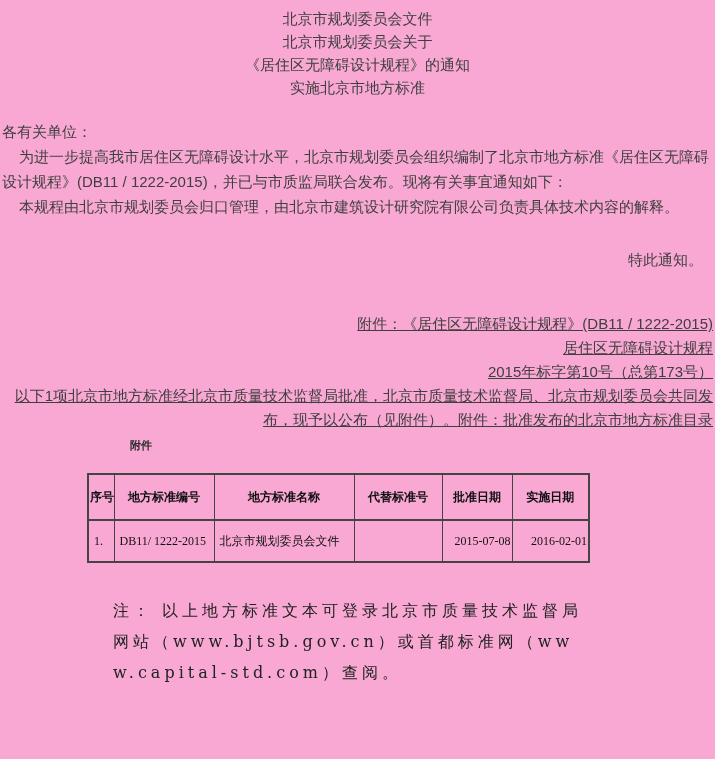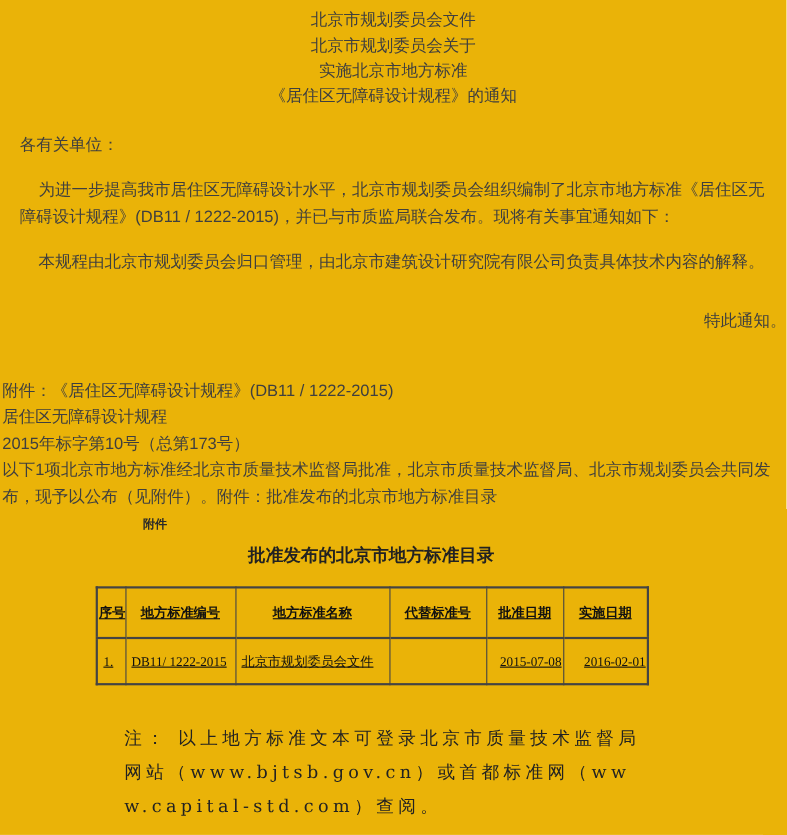--- a/index.html
+++ b/index.html
@@ -1,51 +1,52 @@
 <!DOCTYPE html>
 <html><head>
 <meta charset="utf-8">
 <style>
   html, body { margin: 0; padding: 0; background: #ffffff; }
   .page {
     position: relative;
     width: 715px;
     height: 759px;
-    background: #eab308;
+    background: #f9a8d4;
     overflow: hidden;
     font-family: "Liberation Sans", "DejaVu Sans", sans-serif;
     color: #3f3f3f;
   }
   .title-block {
     padding-top: 7px;
     text-align: center;
     font-size: 15px;
     line-height: 23px;
   }
   .body-block {
     margin-top: 20px;
     padding: 0 2px;
     font-size: 15px;
     line-height: 25px;
   }
-  .body-block p { margin: 16px; }
+  .body-block p { margin: 0; }
   .para { text-indent: 17px; }
   .closing-line {
     margin-top: 28px;
-    padding-right: 0;
+    padding-right: 12px;
     text-align: right;
     font-size: 15px;
     line-height: 25px;
   }
   .center-block {
     margin-top: 40px;
-    text-align: left;
+    text-align: right;
     font-size: 15px;
     line-height: 24px;
     padding: 0 2px;
+    text-decoration: underline;
   }
   .center-block p { margin: 0; }
   .appendix-label {
     margin: 2px 0 0 130px;
     font-size: 11px;
     font-weight: bold;
     color: #2a2a2a;
     line-height: 23px;
   }
   .table-title {
@@ -57,21 +58,20 @@
     color: #222222;
     line-height: 22px;
   }
   table.std-table {
     margin: 16px 0 0 87px;
     width: 501px;
     border-collapse: collapse;
     table-layout: fixed;
     font-family: "Liberation Serif", "DejaVu Serif", serif;
     color: #111111;
-    text-decoration: underline;
   }
   table.std-table th, table.std-table td {
     border: 1px solid #444444;
     font-size: 12px;
     overflow: hidden;
     white-space: nowrap;
   }
   table.std-table { border: 2px solid #444444; }
   table.std-table th {
     height: 42px;
@@ -100,42 +100,41 @@
   }
 </style>
 </head>
 <body>
 
 <div class="page">
 
   <div class="title-block">
     <div>北京市规划委员会文件</div>
     <div>北京市规划委员会关于</div>
+    <div>《居住区无障碍设计规程》的通知</div>
     <div>实施北京市地方标准</div>
-    <div>《居住区无障碍设计规程》的通知</div>
   </div>
 
   <div class="body-block">
     <p>各有关单位：</p>
     <p class="para">为进一步提高我市居住区无障碍设计水平，北京市规划委员会组织编制了北京市地方标准《居住区无障碍设计规程》(DB11 / 1222-2015)，并已与市质监局联合发布。现将有关事宜通知如下：</p>
     <p class="para">本规程由北京市规划委员会归口管理，由北京市建筑设计研究院有限公司负责具体技术内容的解释。</p>
   </div>
 
   <div class="closing-line">特此通知。</div>
 
   <div class="center-block">
     <p>附件：《居住区无障碍设计规程》(DB11 / 1222-2015)</p>
     <p>居住区无障碍设计规程</p>
     <p>2015年标字第10号（总第173号）</p>
     <p>以下1项北京市地方标准经北京市质量技术监督局批准，北京市质量技术监督局、北京市规划委员会共同发布，现予以公布（见附件）。附件：批准发布的北京市地方标准目录</p>
   </div>
 
   <div class="appendix-label">附件</div>
 
-  <div class="table-title">批准发布的北京市地方标准目录</div>
 
   <table class="std-table">
     <colgroup>
       <col class="col-seq">
         <col class="col-code">
         <col class="col-name">
       <col class="col-repl">
         <col class="col-appr">
         <col class="col-impl">
     </colgroup>

